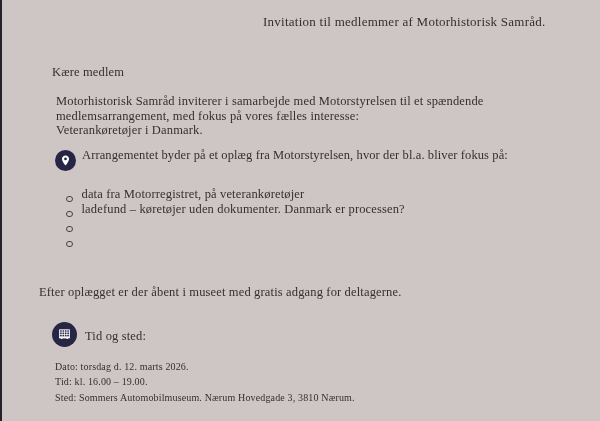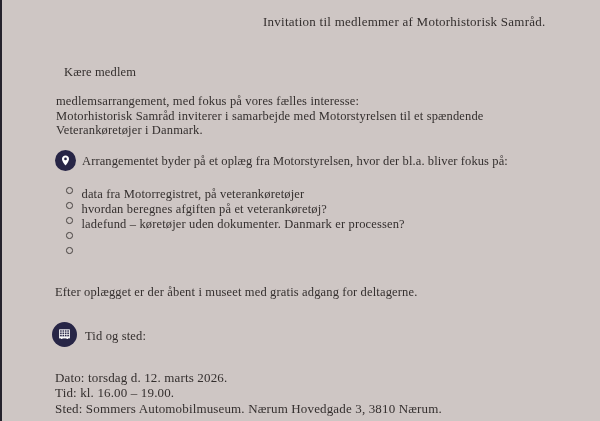--- a/index.html
+++ b/index.html
@@ -20,21 +20,21 @@
   }
   .title {
     position: absolute;
     left: 263px; top: 14px;
     font-size: 13px;
     letter-spacing: 0.25px;
     white-space: nowrap;
   }
   .greeting {
     position: absolute;
-    left: 64px; top: 65px;
+    left: 52px; top: 65px;
     font-size: 12.5px;
     letter-spacing: 0.15px;
   }
   .intro {
     position: absolute;
     left: 56px; top: 94px;
     font-size: 12.5px;
     line-height: 14.5px;
     letter-spacing: 0.15px;
     white-space: nowrap;
@@ -44,99 +44,95 @@
     border-radius: 50%;
     background: #272546;
     display: flex;
     align-items: center;
     justify-content: center;
   }
   .pin-circle  { left: 55px; top: 150px; width: 21px; height: 21px; }
   .cal-circle  { left: 52px; top: 322px; width: 25px; height: 25px; }
   .program-heading {
     position: absolute;
-    left: 82px; top: 154px;
+    left: 82px; top: 148px;
     font-size: 12.5px;
     letter-spacing: 0.1px;
     white-space: nowrap;
   }
   .bullets {
     position: absolute;
     left: 66px; top: 187px;
     font-size: 12.5px;
     letter-spacing: 0.15px;
   }
   .bullet-row {
     display: flex;
-    align-items: flex-start;
+    align-items: flex-end;
     height: 15px;
     white-space: nowrap;
   }
   .bullet-marker {
     width: 4.5px; height: 4.5px;
     border: 1.2px solid #474241;
     border-radius: 50%;
     margin-right: 9px;
     flex: none;
   }
   .after-note {
     position: absolute;
-    left: 55px; top: 285px;
+    left: 39px; top: 285px;
     font-size: 12.5px;
     letter-spacing: 0.15px;
     white-space: nowrap;
   }
   .details-heading {
     position: absolute;
     left: 85px; top: 329px;
     font-size: 12.5px;
     letter-spacing: 0.15px;
   }
   .detail-lines {
     position: absolute;
-    left: 55px; top: 370px;
-    font-size: 13px;
+    left: 55px; top: 359px;
+    font-size: 10px;
     line-height: 15.3px;
     letter-spacing: 0.15px;
     white-space: nowrap;
   }
 </style>
 </head>
 <body>
 
 <div class="page">
   <div class="edge-line"></div>
 
   <div class="title">Invitation til medlemmer af Motorhistorisk Samråd.</div>
 
   <div class="greeting">Kære medlem</div>
 
   <div class="intro">
+    <div>Motorhistorisk Samråd inviterer i samarbejde med Motorstyrelsen til et spændende</div>
     <div>medlemsarrangement, med fokus på vores fælles interesse:</div>
-    <div>Motorhistorisk Samråd inviterer i samarbejde med Motorstyrelsen til et spændende</div>
     <div>Veterankøretøjer i Danmark.</div>
   </div>
 
   <div class="icon-circle pin-circle">
     <svg width="13" height="13" viewBox="0 0 24 24" aria-hidden="true">
       <path d="M12 2.6c-3.7 0-6.5 2.8-6.5 6.4 0 4.8 6.5 12 6.5 12s6.5-7.2 6.5-12c0-3.6-2.8-6.4-6.5-6.4z" fill="#ffffff"></path>
       <circle cx="12" cy="9.1" r="2.5" fill="#272546"></circle>
     </svg>
   </div>
 
   <div class="program-heading">Arrangementet byder på et oplæg fra Motorstyrelsen, hvor der bl.a. bliver fokus på:</div>
 
   <div class="bullets">
     <div class="bullet-row">
       <span class="bullet-marker"></span>
       <span>data fra Motorregistret, på veterankøretøjer</span>
-    </div>
-    <div class="bullet-row">
-      <span class="bullet-marker"></span>
-      <span>hvordan beregnes afgiften på et veterankøretøj?</span>
     </div>
     <div class="bullet-row">
       <span class="bullet-marker"></span>
       <span>ladefund – køretøjer uden dokumenter. Danmark er processen?</span>
     </div>
     <div class="bullet-row">
       <span class="bullet-marker"></span>
     </div>
     <div class="bullet-row">
       <span class="bullet-marker"></span>

